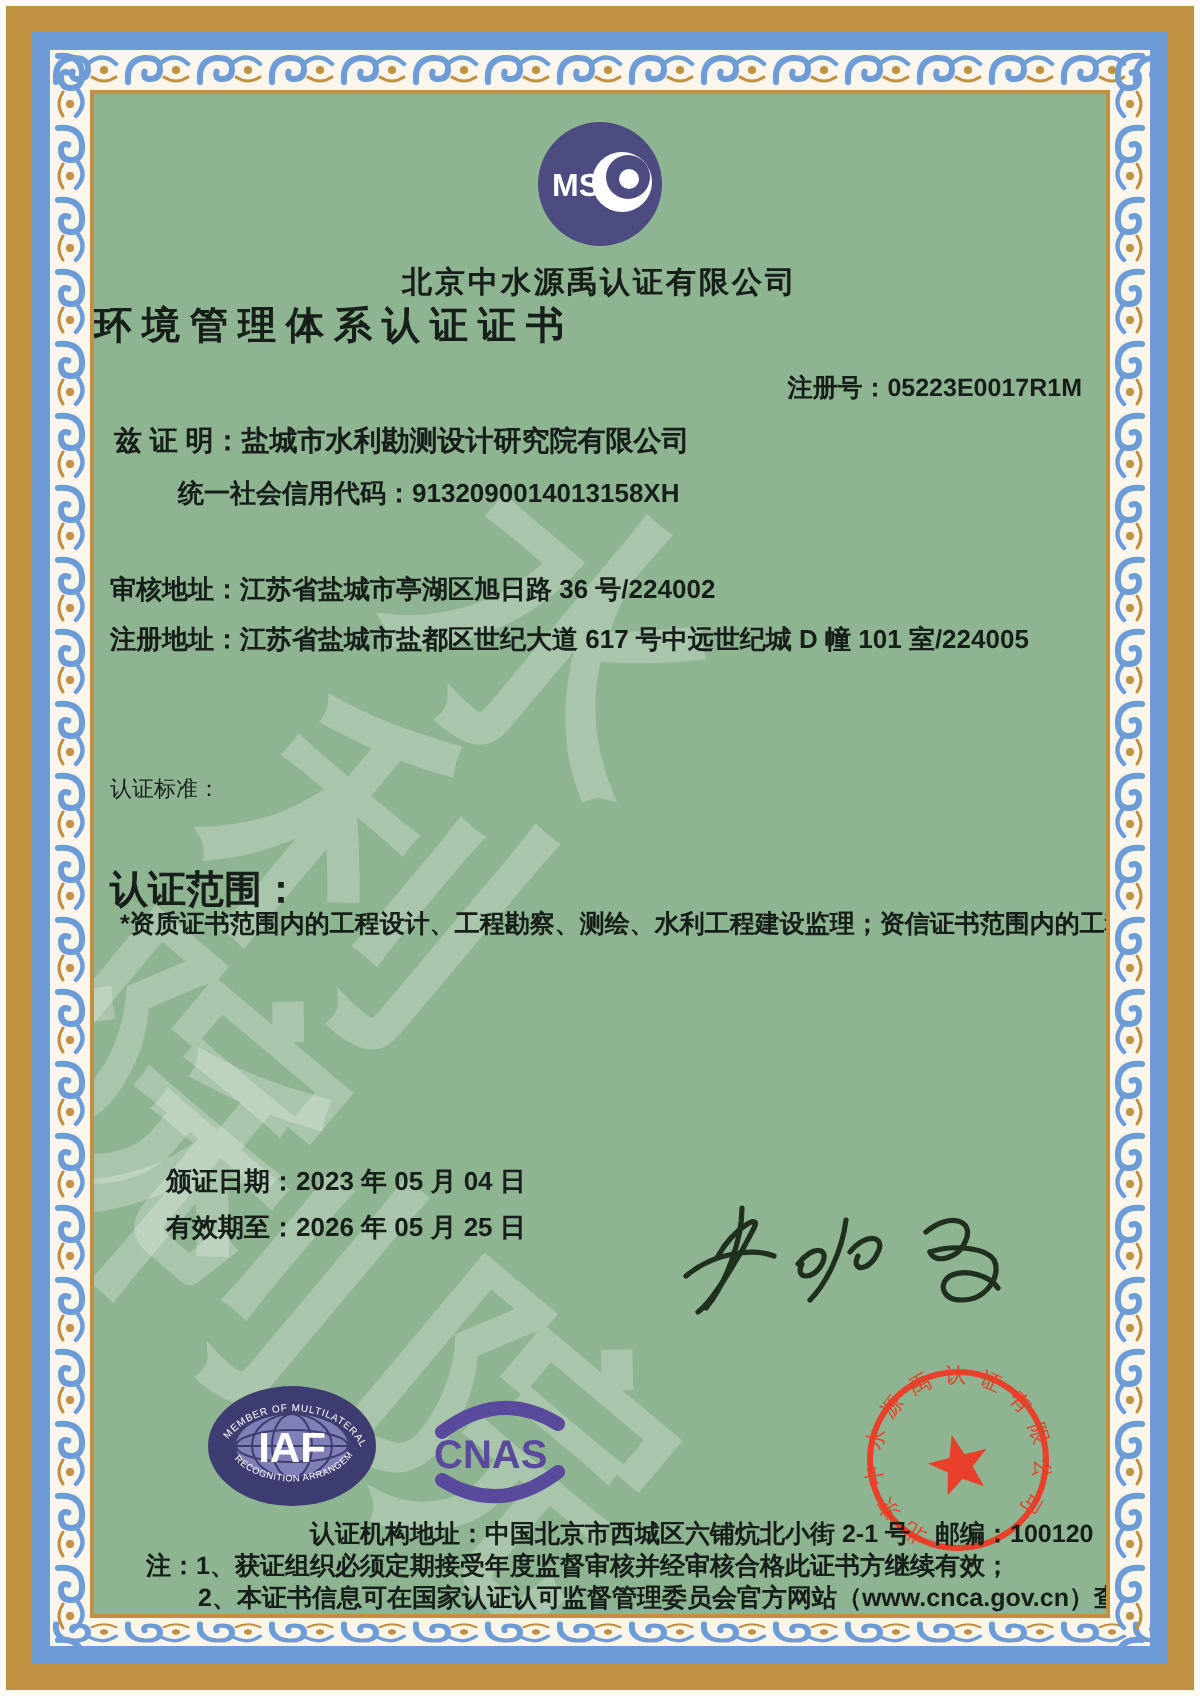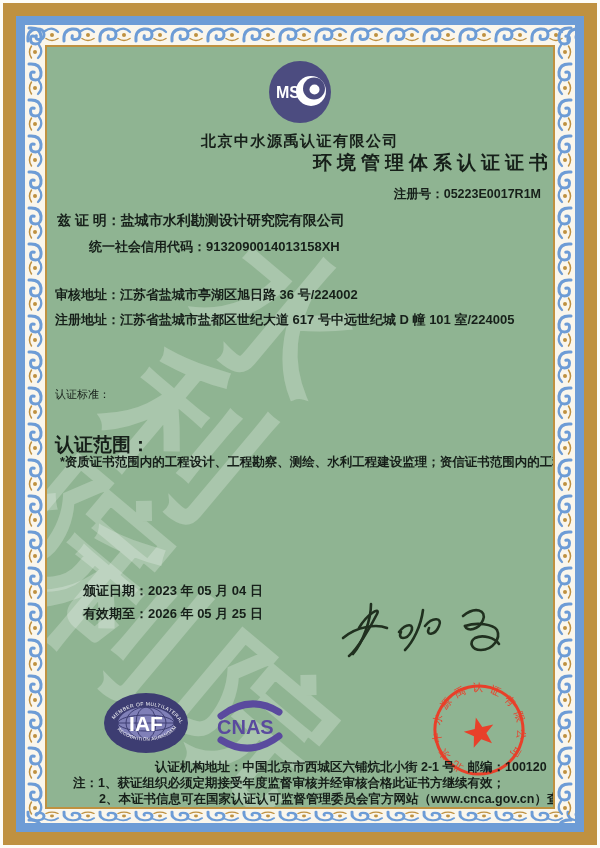--- a/index.html
+++ b/index.html
@@ -32,21 +32,21 @@
     overflow:hidden;
     color:var(--ink,#161f19);
   }
   .abs{position:absolute;white-space:nowrap;}
   .wm{
     position:absolute;font-size:150px;font-weight:bold;letter-spacing:24px;
     color:var(--watermark,rgba(255,255,255,0.24));
     transform:rotate(40deg);transform-origin:0 0;pointer-events:none;line-height:1;
   }
   .issuer{left:0;right:0;top:85px;text-align:center;font-size:15px;font-weight:bold;letter-spacing:1.5px;}
-  .cert-title{left:0;right:0;top:103px;text-align:right;font-size:19px;font-weight:bold;letter-spacing:5px;}
+  .cert-title{left:0;right:0;top:103px;text-align:left;font-size:19px;font-weight:bold;letter-spacing:5px;}
   .reg-line{top:139px;right:12px;font-size:12.5px;font-weight:bold;}
   .certify{top:165px;left:10px;font-size:14px;font-weight:bold;}
   .credit{top:191px;left:42px;font-size:13px;font-weight:bold;}
   .addr1{top:239px;left:8px;font-size:13px;font-weight:bold;}
   .addr2{top:264px;left:8px;font-size:13px;font-weight:bold;}
   .stdlabel{top:340px;left:8px;font-size:11px;font-weight:normal;}
   .stdtext{top:362px;left:60px;font-size:13px;font-weight:bold;}
   .scopelabel{top:385px;left:8px;font-size:19px;font-weight:bold;}
   .scopetext{top:407px;left:13px;font-size:12.5px;font-weight:bold;}
   .issue{top:535px;left:36px;font-size:13px;font-weight:bold;}

